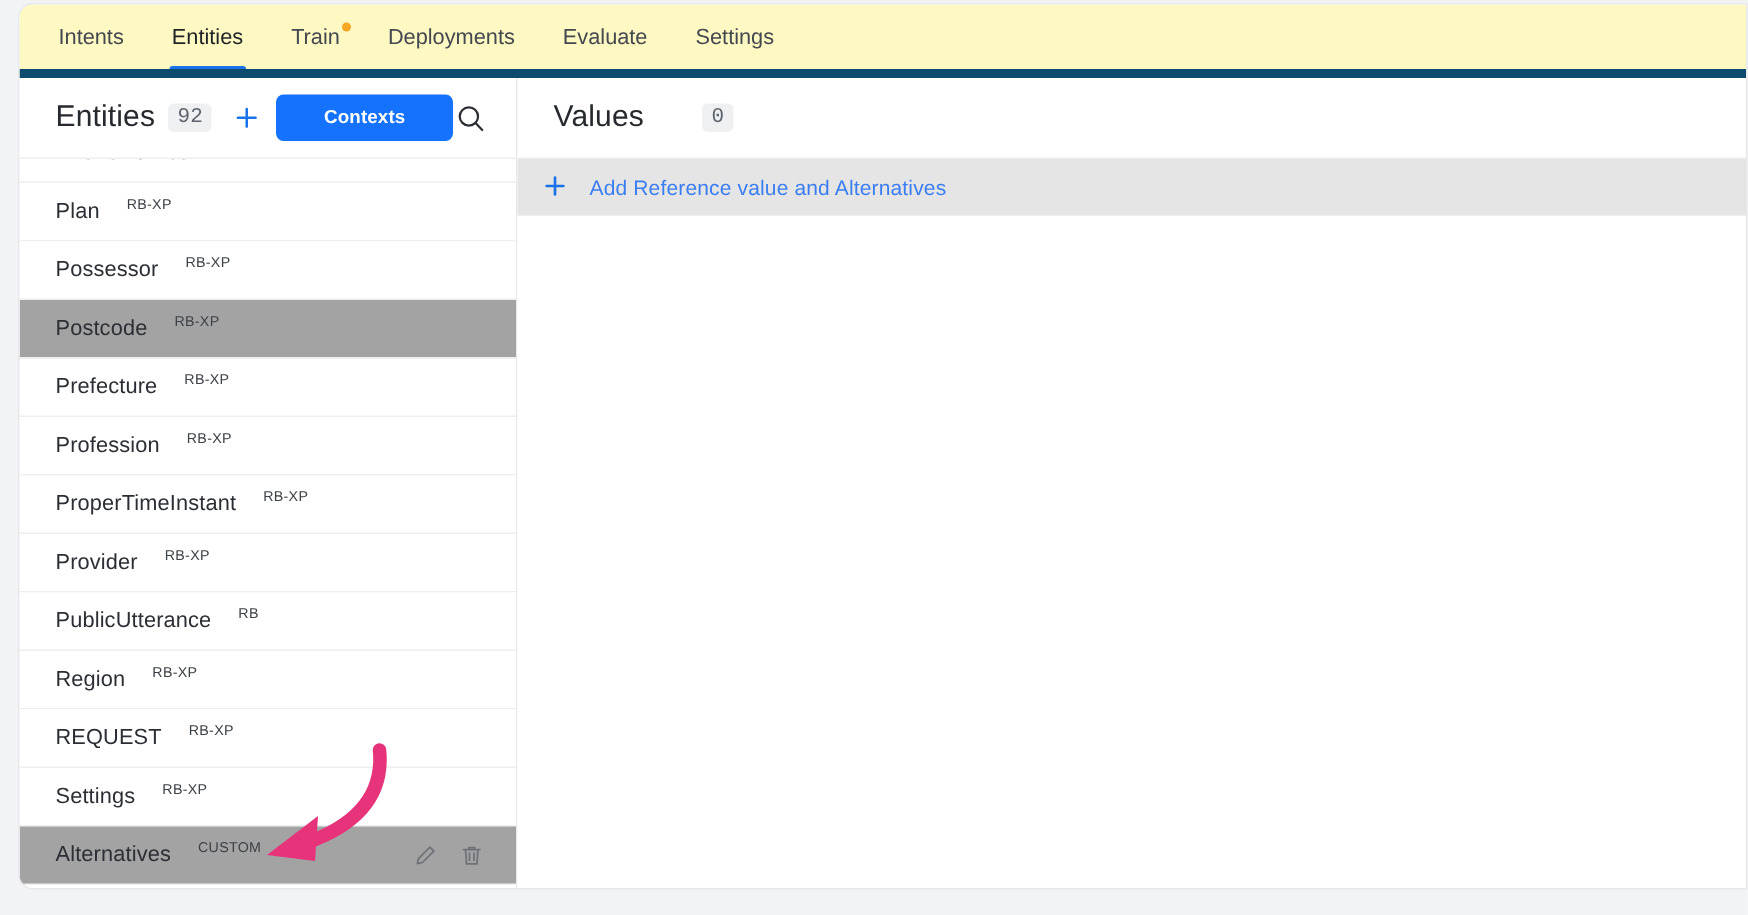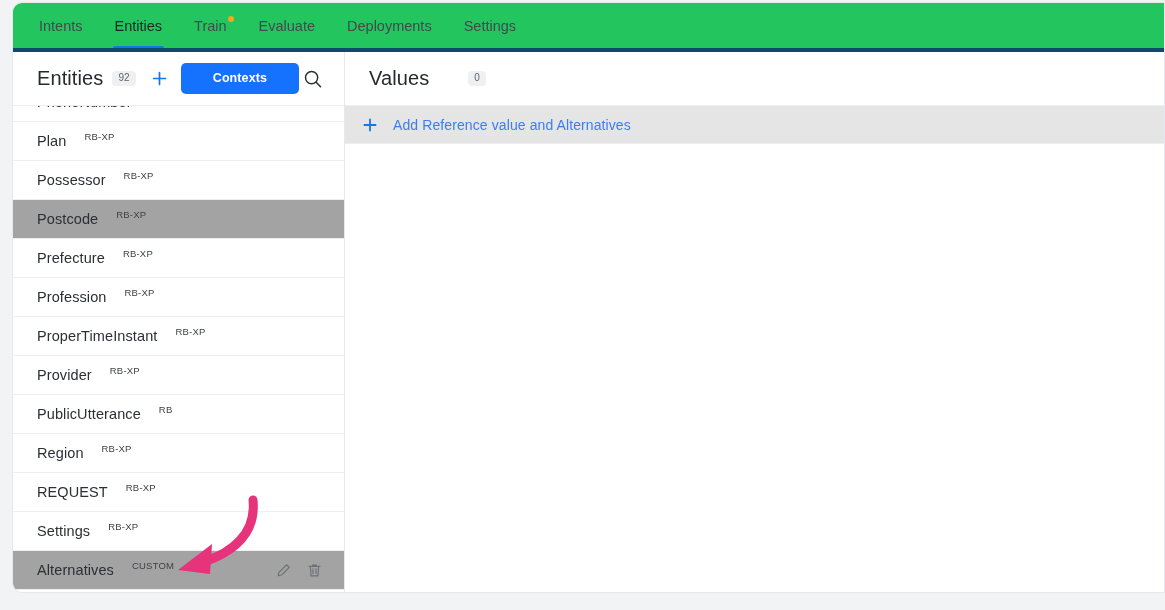--- a/index.html
+++ b/index.html
@@ -25,25 +25,25 @@
     border-radius: 10px 0 0 10px;
     overflow: hidden;
     display: flex;
     flex-direction: column;
   }
 
   
   #tab-bar {
     height: 49px;
     min-height: 49px;
-    border-bottom: 4px solid #0c4a6e;
+    border-bottom: 6px solid #0c4a6e;
     display: flex;
     align-items: stretch;
     padding-left: 10px;
-    background: #22c55e;
+    background: #fef9c3;
   }
   .tab {
     position: relative;
     display: flex;
     align-items: center;
     padding: 0 16px;
     font-size: 14.5px;
     color: #44484f;
     cursor: pointer;
     white-space: nowrap;
@@ -93,25 +93,26 @@
     font-size: 20px;
     color: #26292e;
     font-weight: 400;
     letter-spacing: .1px;
   }
   .count-badge {
     margin-left: 9px;
     background: #eef0f2;
     color: #5d646d;
     border-radius: 4px;
-    font-size: 10px;
+    font-size: 14px;
     padding: 2px 6px 3px;
     line-height: 1;
     display: inline-block;
     vertical-align: 3px;
+    font-family: Liberation Mono, monospace;
   }
   #add-entity-button {
     margin-left: 14px;
     width: 24px; height: 24px;
     display: flex; align-items: center; justify-content: center;
     color: #1a73e8;
     font-size: 25px;
     line-height: 1;
     font-weight: 300;
     cursor: pointer;
@@ -245,24 +246,24 @@
     <div class="tab">
       <span class="tab-label">Intents</span>
     </div>
     <div class="tab active">
       <span class="tab-label">Entities</span>
     </div>
     <div class="tab">
       <span class="tab-label">Train<span class="tab-dot"></span></span>
     </div>
     <div class="tab">
+      <span class="tab-label">Deployments</span>
+    </div>
+    <div class="tab">
       <span class="tab-label">Evaluate</span>
-    </div>
-    <div class="tab">
-      <span class="tab-label">Deployments</span>
     </div>
     <div class="tab">
       <span class="tab-label">Settings</span>
     </div>
   </div>
 
   <div id="body-split">
 
     <div id="left-panel">
 

